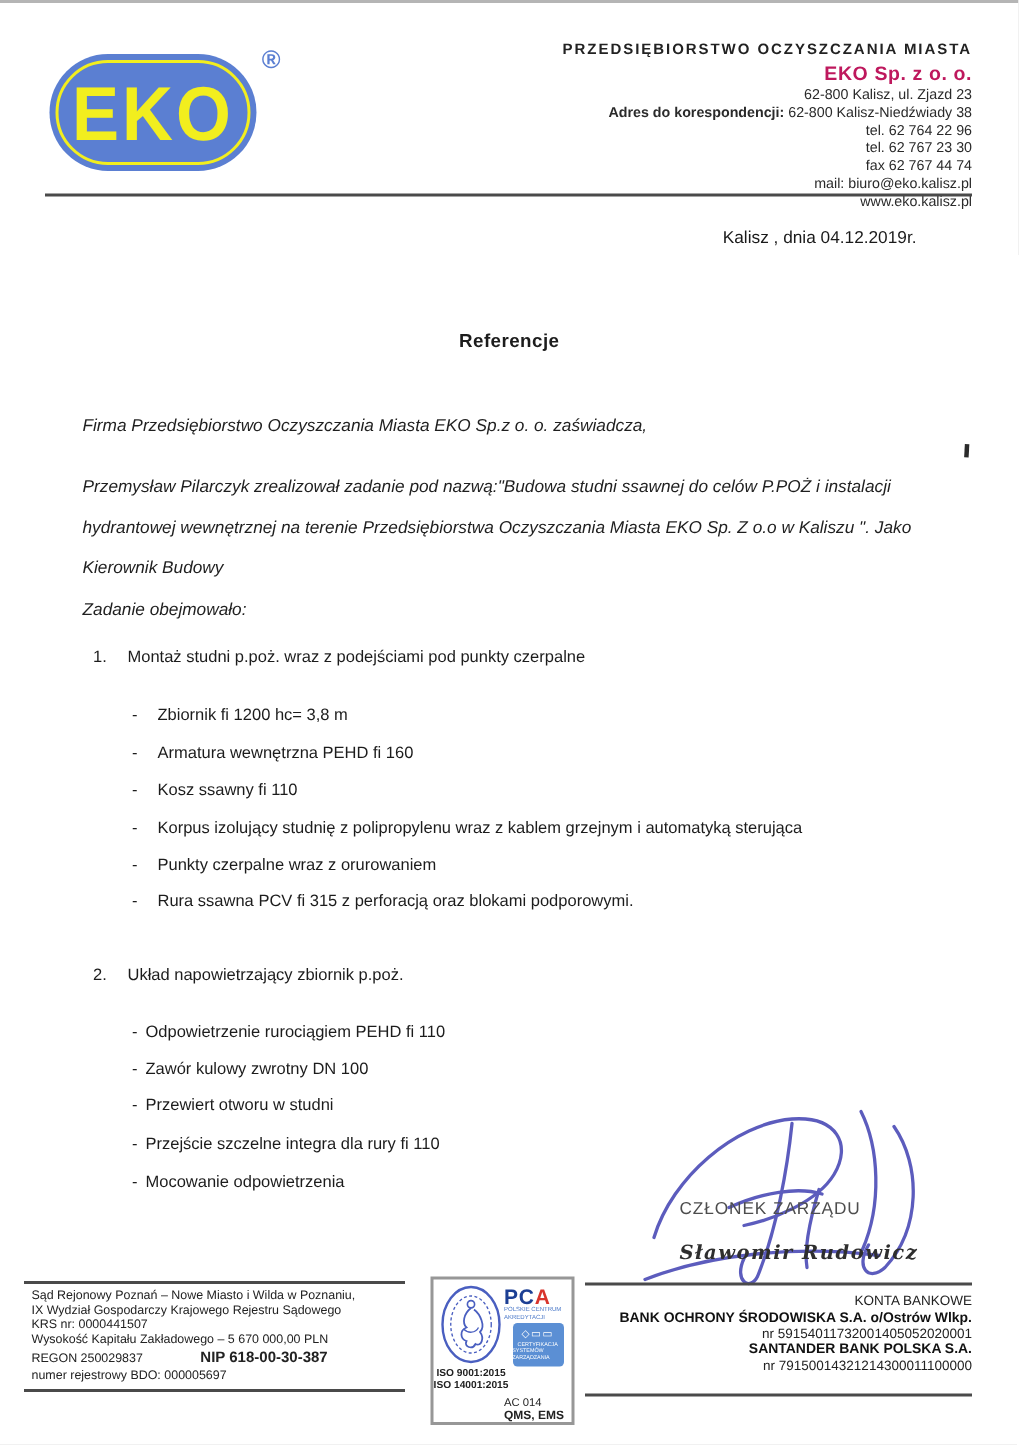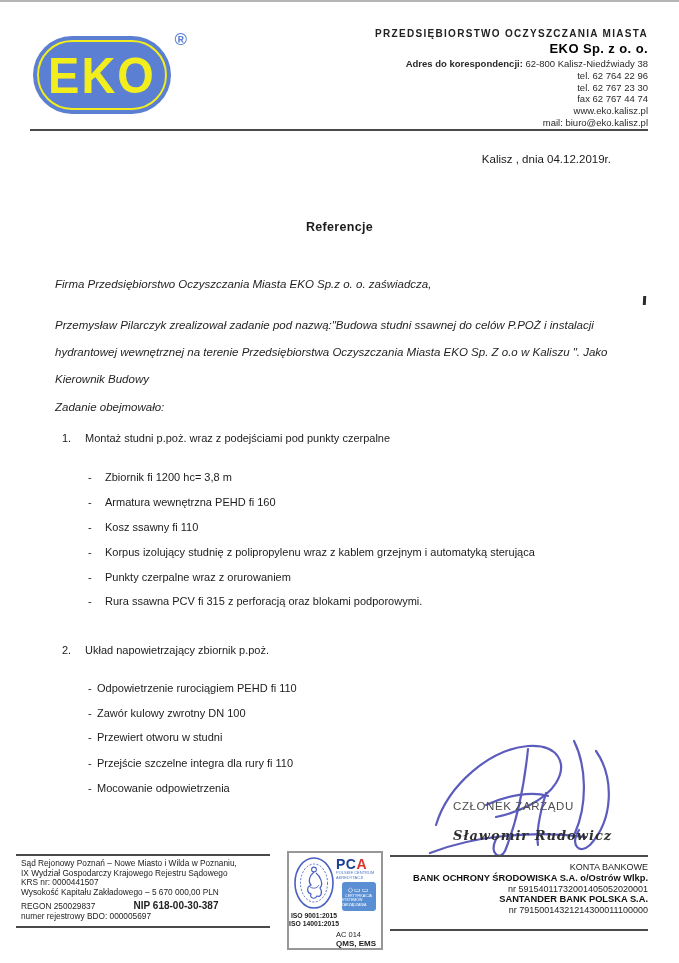--- a/index.html
+++ b/index.html
@@ -18,21 +18,21 @@
   .logo-text{
     position:absolute;inset:0;display:flex;align-items:center;justify-content:center;
     color:#f2ee1e;font-weight:900;font-size:47px;letter-spacing:2px;
     transform:scaleY(1.08);font-family:"Liberation Sans",sans-serif;
   }
   .logo-reg{position:absolute;right:-16px;top:-6px;color:#5b7fd2;font-size:17px;font-weight:700;}
 
   
   .header-right{top:28px;right:31px;text-align:right;}
   .hco1{font-size:10px;font-weight:700;letter-spacing:1.3px;color:#222;}
-  .hco2{font-size:13px;font-weight:700;letter-spacing:.4px;margin-top:2px;color:#000000;}
+  .hco2{font-size:13px;font-weight:700;letter-spacing:.4px;margin-top:2px;color:#be185d;}
   .haddr{font-size:9.5px;line-height:11.8px;color:#2a2a2a;margin-top:2px;}
   .haddr .b{font-weight:700;}
 
   .rule{background:#4a4a4a;height:2px;}
   .hr-header{top:129px;left:30px;width:618px;}
 
   .date-line{top:153px;right:68px;font-size:11.5px;color:#1a1a1a;}
   .doc-title{top:220px;left:0;width:679px;text-align:center;font-size:12.5px;font-weight:700;letter-spacing:.3px;}
 
   .para{font-style:italic;font-size:11.5px;color:#1f1f1f;}
@@ -105,26 +105,27 @@
     <div class="logo-stadium"></div>
     <div class="logo-ring"></div>
     <div class="logo-text">EKO</div>
     <div class="logo-reg">®</div>
   </div>
 
   <div class="abs header-right">
     <div class="hco1">PRZEDSIĘBIORSTWO OCZYSZCZANIA MIASTA</div>
     <div class="hco2">EKO Sp. z o. o.</div>
     <div class="haddr">
+      <div>62-800 Kalisz, ul. Zjazd 23</div>
       <div><span class="b">Adres do korespondencji:</span><span> 62-800 Kalisz-Niedźwiady 38</span></div>
       <div>tel. 62 764 22 96</div>
       <div>tel. 62 767 23 30</div>
       <div>fax 62 767 44 74</div>
+      <div>mail: biuro@eko.kalisz.pl</div>
       <div>www.eko.kalisz.pl</div>
-      <div>mail: biuro@eko.kalisz.pl</div>
     </div>
   </div>
 
   <div class="abs rule hr-header"></div>
 
   <div class="abs date-line">Kalisz , dnia  04.12.2019r.</div>
 
   <div class="abs doc-title">Referencje</div>
 
   <div class="abs para p1">Firma Przedsiębiorstwo Oczyszczania Miasta EKO Sp.z o. o. zaświadcza,</div>

